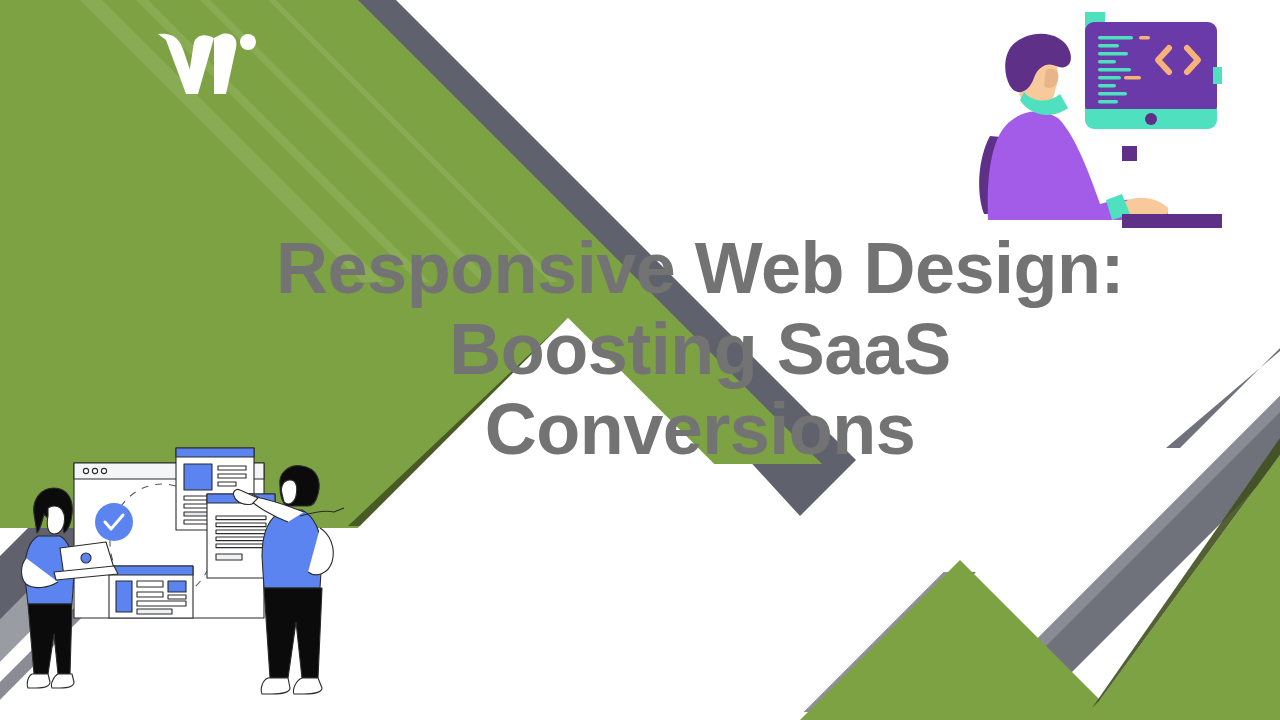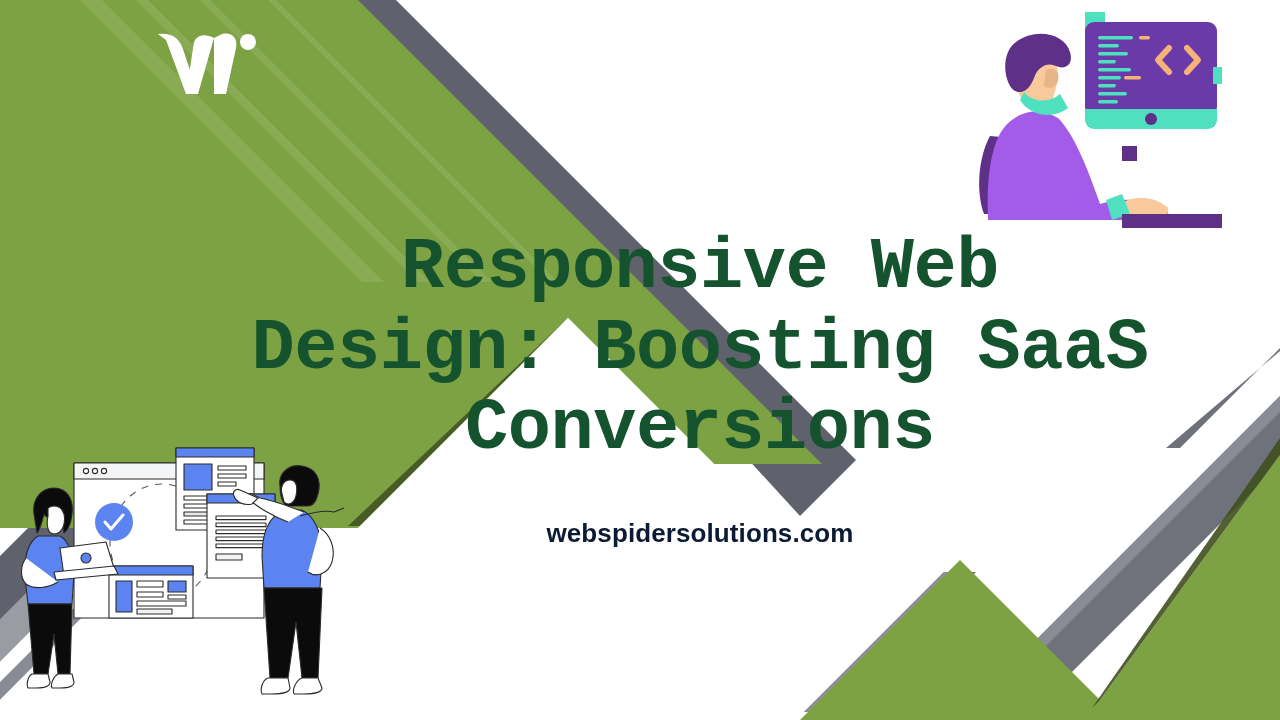--- a/index.html
+++ b/index.html
@@ -50,26 +50,26 @@
   #text-block {
     position: absolute;
     left: 240px;
     top: 228px;
     width: 920px;
     z-index: 5;
     text-align: center;
   }
   #headline {
     margin: 0;
-    color: #14532d;
+    color: #737373;
     font-size: 72px;
     line-height: 1.12;
     font-weight: 700;
     letter-spacing: -0.5px;
-    font-family: Liberation Mono, monospace;
+    font-family: Liberation Sans, sans-serif;
   }
   #site-url {
     margin: 48px 0 0 0;
     color: #0B1B33;
     font-size: 26px;
     font-weight: 700;
     letter-spacing: 0.1px;
     font-family: "Liberation Sans", sans-serif;
   }
 </style>
@@ -255,16 +255,15 @@
         <path d="M260 150 L 318 150 L 314 240 L 298 240 L 292 184 L 284 240 L 266 240 Z" fill="#0B0B0B"></path>
         <path d="M264 240 L 284 240 L 286 250 C 286 254, 278 256, 268 256 L 258 256 C 256 252, 258 242, 264 240 Z" fill="#ffffff"></path>
         <path d="M298 240 L 314 240 L 318 250 C 318 254, 310 256, 300 256 L 290 256 C 288 252, 292 242, 298 240 Z" fill="#ffffff"></path>
         <path d="M236 52 C 232 50, 228 54, 230 58 C 232 64, 240 68, 248 66 L 254 60 Z" fill="#ffffff"></path>
       </g>
     </g>
   </svg>
 
   <div id="text-block">
     <h1 id="headline">Responsive Web Design: Boosting SaaS Conversions</h1>
-    <div id="site-url">webspidersolutions.com</div>
   </div>
 
 </div>
 
 </body></html>

